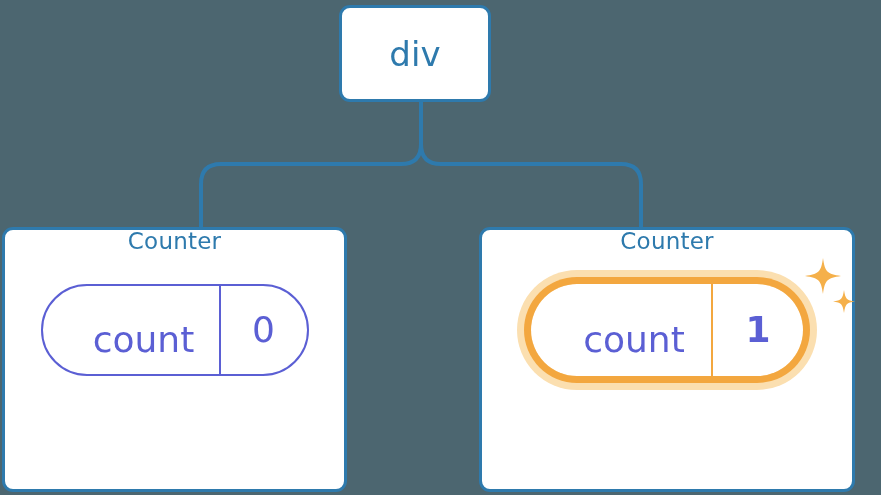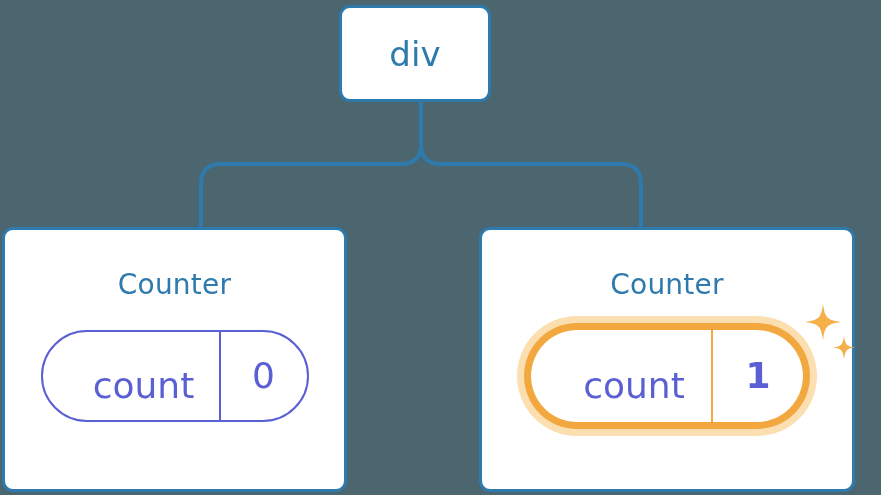--- a/index.html
+++ b/index.html
@@ -68,25 +68,24 @@
   }
   #node-right {
     left: 479px;
     top: 227px;
     width: 376px;
     height: 265px;
   }
 
   .node-title {
     font-family: "DejaVu Sans", sans-serif;
-    font-size: 28px;
+    font-size: 23px;
     color: #2e7aad;
     letter-spacing: 0.2px;
     line-height: 1;
-    margin-top: 41px;
   }
 
   
   .pill-wrap {
     position: relative;
     margin-top: 31px;
     display: flex;
     justify-content: center;
     width: 100%;
   }

